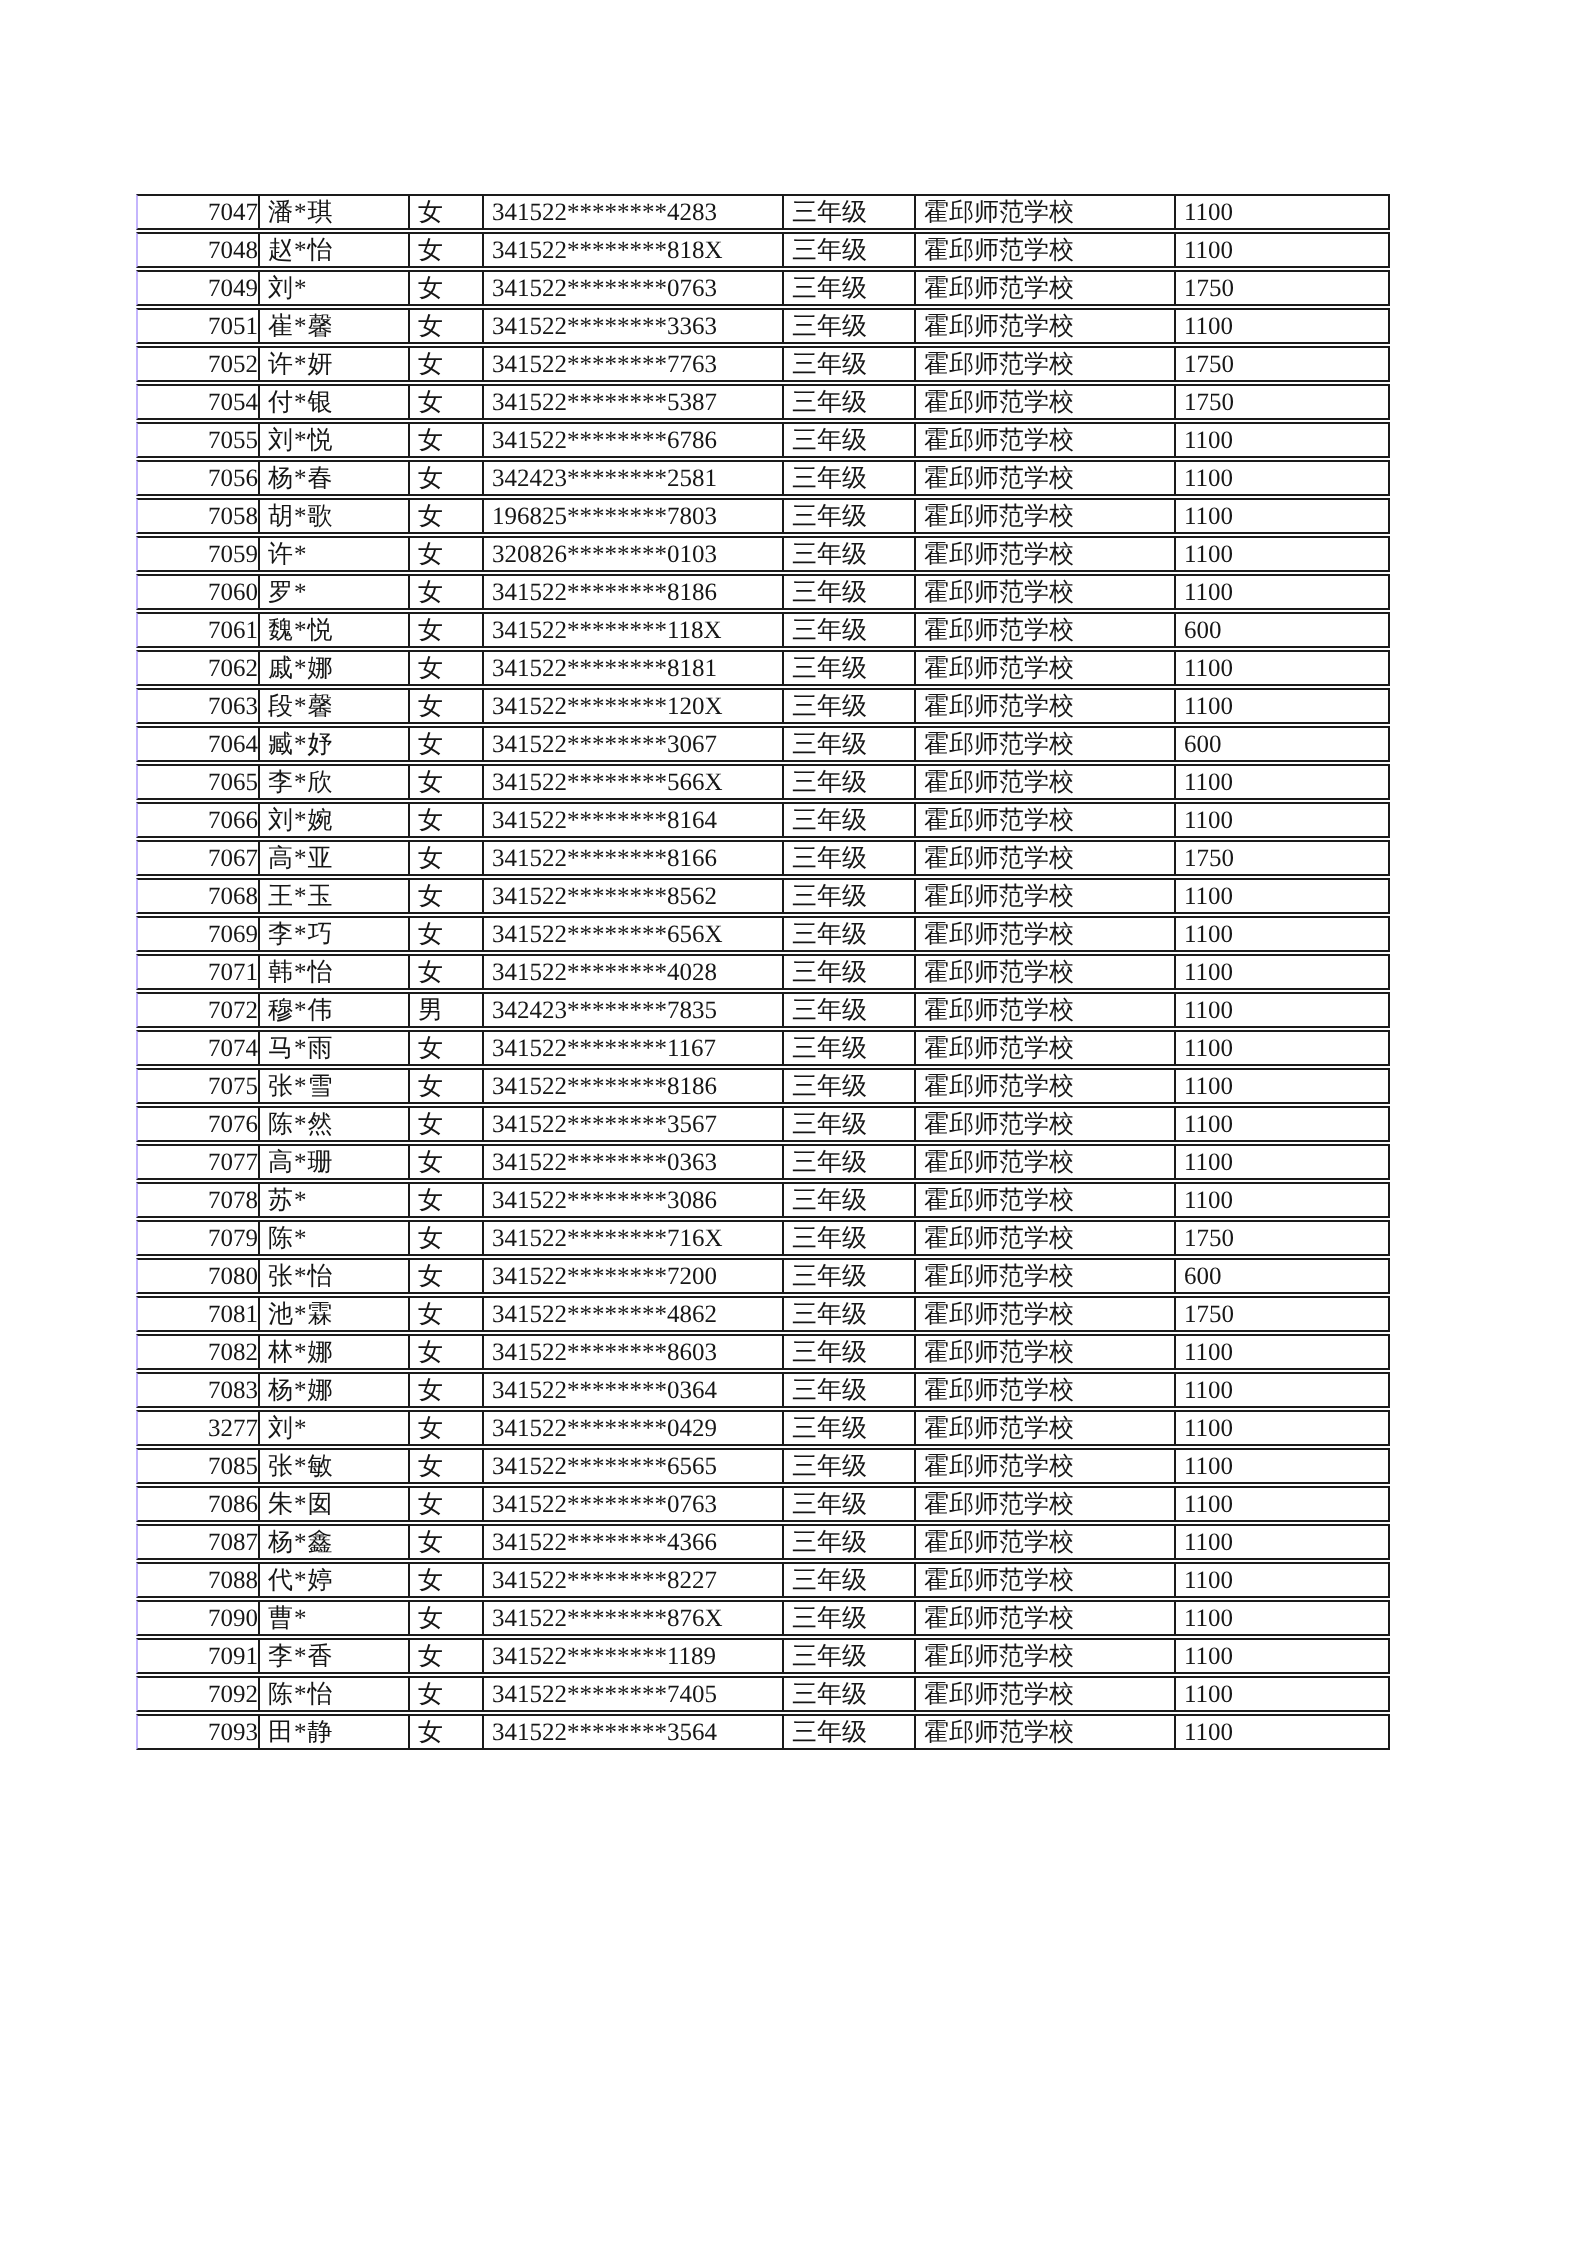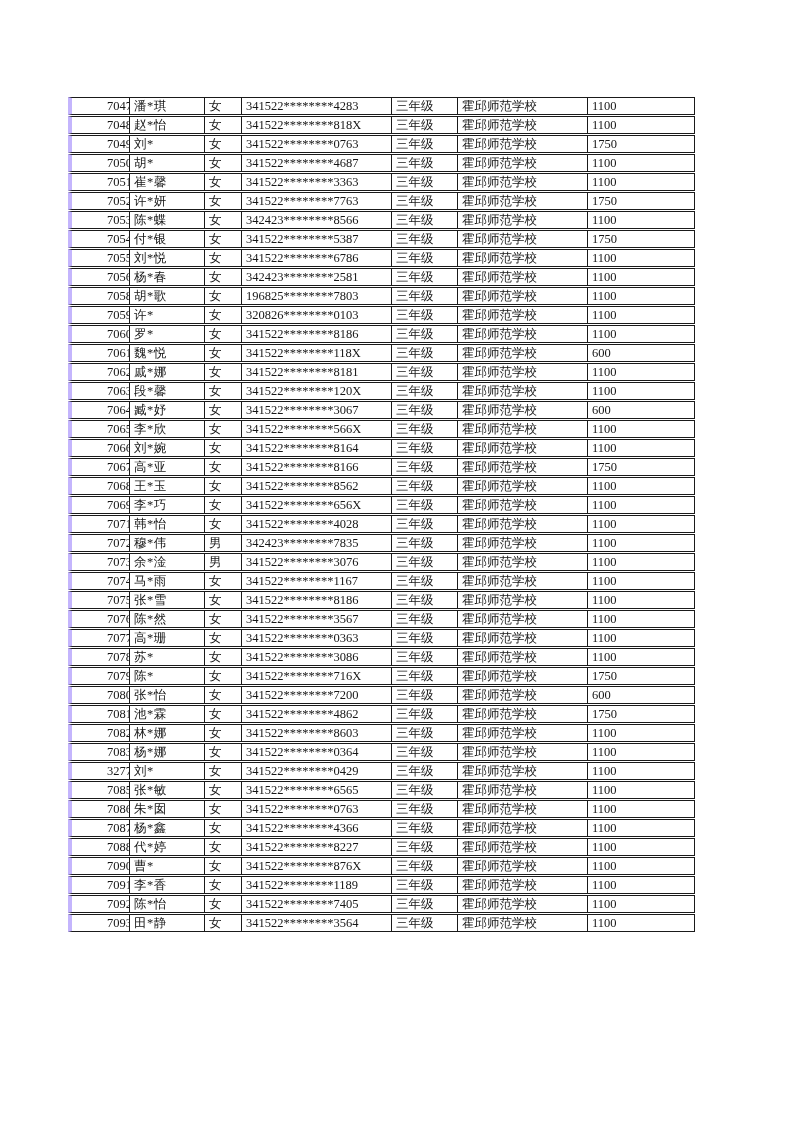--- a/index.html
+++ b/index.html
@@ -28,21 +28,21 @@
     border-bottom: 1px solid #1a1a1a;
     border-right: 1px solid #1a1a1a;
     height: 16.5px;
     font-size: 12.5px;
     line-height: 16px;
     padding: 0 2px 0 4px;
     white-space: nowrap;
     overflow: hidden;
     vertical-align: middle;
   }
-  table.roster td:first-child { border-left: 4px solid #c4b5fd; padding-left: 35px; }
+  table.roster td:first-child { border-left: 1px solid #c4b5fd; padding-left: 35px; }
   td.col-id { text-align: center; padding: 0; }
   td.col-name { letter-spacing: 0.5px; }
 </style>
 </head>
 <body>
 
 <div class="page">
   <table class="roster">
     <colgroup>
       <col style="width:62px">
@@ -75,54 +75,36 @@
         <tr>
           <td class="col-id">7049</td>
           <td class="col-name">刘*</td>
           <td class="col-gender">女</td>
           <td class="col-id_number">341522********0763</td>
           <td class="col-grade">三年级</td>
           <td class="col-school">霍邱师范学校</td>
           <td class="col-amount">1750</td>
         </tr>
         <tr>
-          <td class="col-id">7050</td>
-          <td class="col-name">胡*</td>
-          <td class="col-gender">女</td>
-          <td class="col-id_number">341522********4687</td>
-          <td class="col-grade">三年级</td>
-          <td class="col-school">霍邱师范学校</td>
-          <td class="col-amount">1100</td>
-        </tr>
-        <tr>
           <td class="col-id">7051</td>
           <td class="col-name">崔*馨</td>
           <td class="col-gender">女</td>
           <td class="col-id_number">341522********3363</td>
           <td class="col-grade">三年级</td>
           <td class="col-school">霍邱师范学校</td>
           <td class="col-amount">1100</td>
         </tr>
         <tr>
           <td class="col-id">7052</td>
           <td class="col-name">许*妍</td>
           <td class="col-gender">女</td>
           <td class="col-id_number">341522********7763</td>
           <td class="col-grade">三年级</td>
           <td class="col-school">霍邱师范学校</td>
           <td class="col-amount">1750</td>
-        </tr>
-        <tr>
-          <td class="col-id">7053</td>
-          <td class="col-name">陈*蝶</td>
-          <td class="col-gender">女</td>
-          <td class="col-id_number">342423********8566</td>
-          <td class="col-grade">三年级</td>
-          <td class="col-school">霍邱师范学校</td>
-          <td class="col-amount">1100</td>
         </tr>
         <tr>
           <td class="col-id">7054</td>
           <td class="col-name">付*银</td>
           <td class="col-gender">女</td>
           <td class="col-id_number">341522********5387</td>
           <td class="col-grade">三年级</td>
           <td class="col-school">霍邱师范学校</td>
           <td class="col-amount">1750</td>
         </tr>
@@ -259,29 +241,20 @@
           <td class="col-id_number">341522********4028</td>
           <td class="col-grade">三年级</td>
           <td class="col-school">霍邱师范学校</td>
           <td class="col-amount">1100</td>
         </tr>
         <tr>
           <td class="col-id">7072</td>
           <td class="col-name">穆*伟</td>
           <td class="col-gender">男</td>
           <td class="col-id_number">342423********7835</td>
-          <td class="col-grade">三年级</td>
-          <td class="col-school">霍邱师范学校</td>
-          <td class="col-amount">1100</td>
-        </tr>
-        <tr>
-          <td class="col-id">7073</td>
-          <td class="col-name">余*淦</td>
-          <td class="col-gender">男</td>
-          <td class="col-id_number">341522********3076</td>
           <td class="col-grade">三年级</td>
           <td class="col-school">霍邱师范学校</td>
           <td class="col-amount">1100</td>
         </tr>
         <tr>
           <td class="col-id">7074</td>
           <td class="col-name">马*雨</td>
           <td class="col-gender">女</td>
           <td class="col-id_number">341522********1167</td>
           <td class="col-grade">三年级</td>

